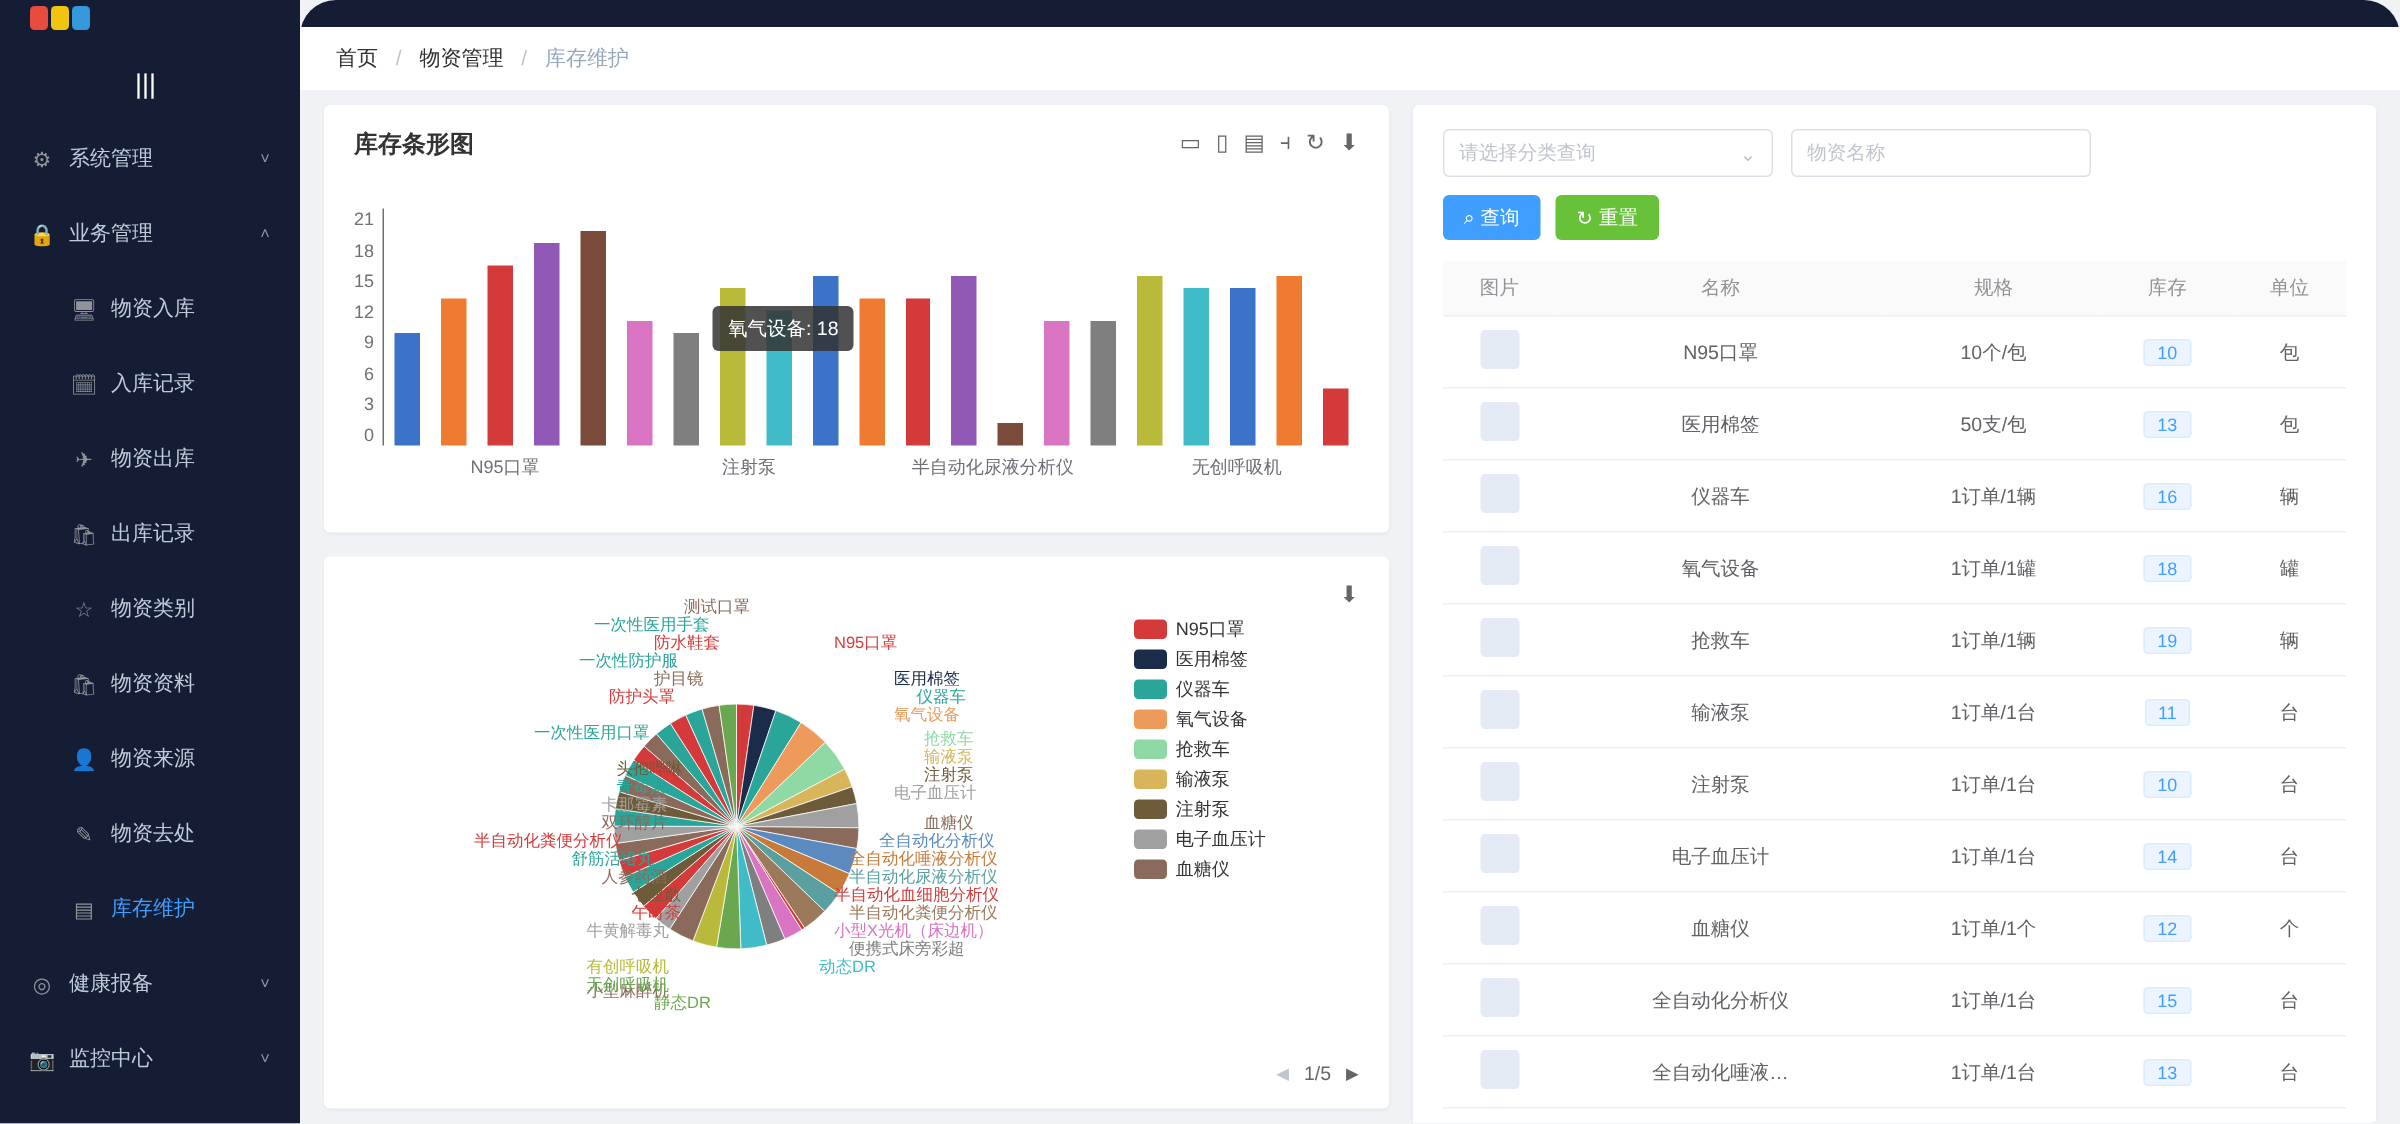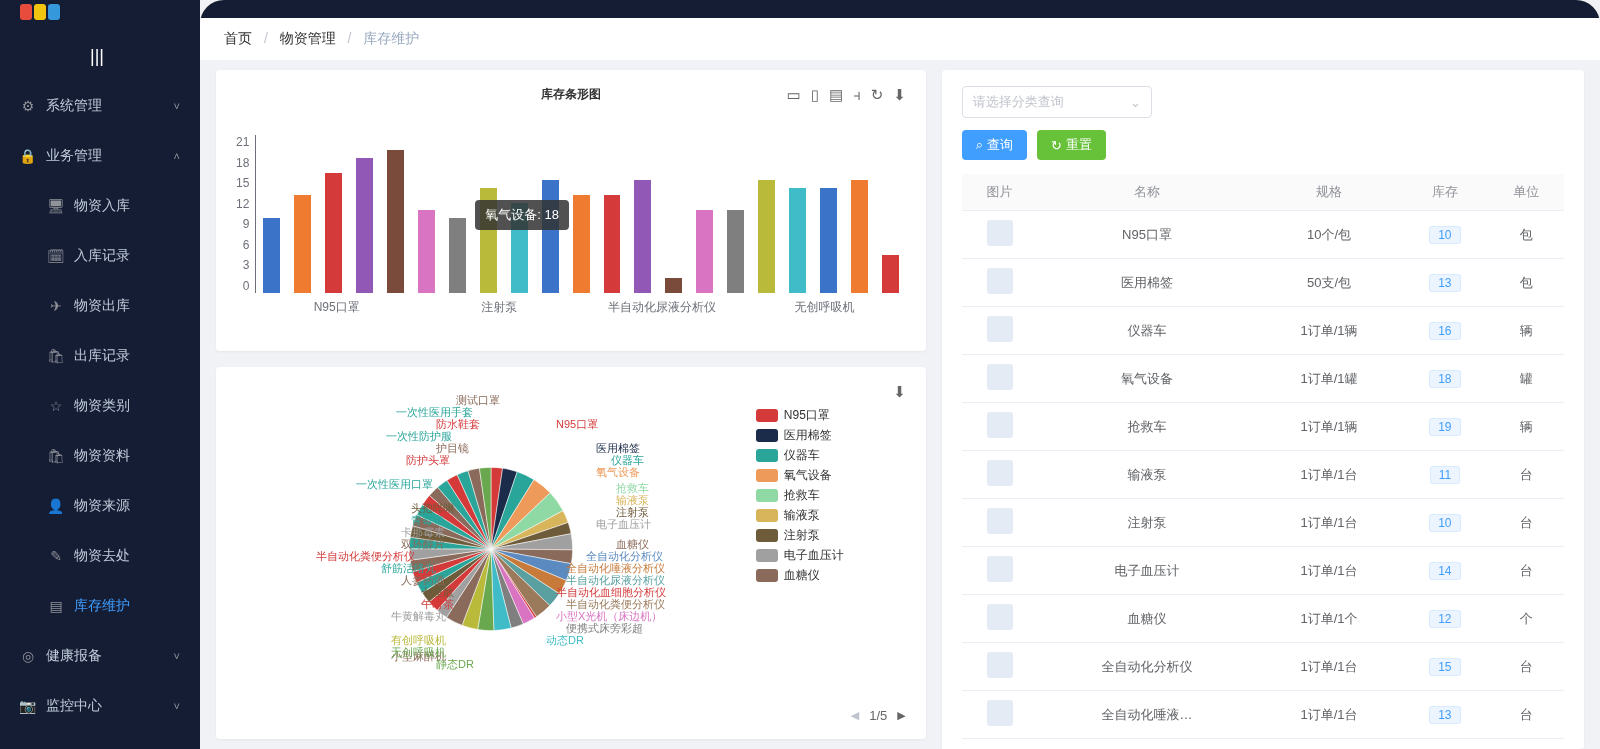--- a/index.html
+++ b/index.html
@@ -22,21 +22,21 @@
 .main { flex: 1; display: flex; flex-direction: column; overflow: hidden; border-radius: 24px; }
 .topbar { height: 18px; background: #151d35; }
 .breadcrumb { padding: 12px 24px; font-size: 14px; color: #303133; background: #fff; }
 .breadcrumb .sep { margin: 0 8px; color: #c0c4cc; }
 .breadcrumb .cur { color: #97a8be; }
 .content { flex: 1; padding: 10px 16px; display: flex; gap: 16px; overflow: hidden; }
 .left-col { flex: 1.05; display: flex; flex-direction: column; gap: 16px; min-width: 0; }
 .right-col { flex: 0.95; display: flex; flex-direction: column; min-width: 0; }
 
 .card { background: #fff; border-radius: 4px; padding: 16px 20px; box-shadow: 0 1px 3px rgba(0,0,0,.05); position: relative; }
-.card-title { font-size: 12px; font-weight: 700; color: #333; text-align: center; }
+.card-title { font-size: 16px; font-weight: 700; color: #333; }
 .card-tools { position: absolute; right: 20px; top: 16px; display: flex; gap: 10px; color: #666; }
 .card-tools span { cursor: pointer; font-size: 15px; }
 
 
 .bar-chart { height: 200px; display: flex; margin-top: 32px; }
 .y-axis { display: flex; flex-direction: column; justify-content: space-between; align-items: flex-end; padding-right: 6px; font-size: 12px; color: #6e7079; height: 158px; }
 .bars-wrap { flex: 1; position: relative; }
 .bars { display: flex; align-items: flex-end; height: 158px; gap: 2.2%; padding: 0 1%; border-left: 1px solid #6e7079; position: relative; }
 .bars .bar { flex: 1; border-radius: 0; }
 .x-axis { display: flex; font-size: 12px; color: #6e7079; margin-top: 6px; }
@@ -52,21 +52,21 @@
 .pie-labels div { position: absolute; white-space: nowrap; }
 .legend { width: 150px; display: flex; flex-direction: column; gap: 3px; font-size: 12px; margin-top: 14px; }
 .legend-item { display: flex; align-items: center; gap: 6px; }
 .legend-item .swatch { width: 22px; height: 13px; border-radius: 3px; }
 .pager-mini { display: flex; align-items: center; gap: 10px; justify-content: flex-end; margin-top: 4px; font-size: 13px; color: #666; }
 .pager-mini .tri { font-size: 11px; cursor: pointer; }
 
 
 .filter-row { display: flex; gap: 12px; margin-bottom: 12px; }
 .select, .input { height: 32px; border: 1px solid #dcdfe6; border-radius: 4px; padding: 0 10px; font-size: 13px; color: #c0c4cc; background: #fff; display: flex; align-items: center; }
-.select { width: 190px; justify-content: space-between; }
+.select { width: 220px; justify-content: space-between; }
 .input { width: 200px; }
 .btn-row { display: flex; gap: 10px; margin-bottom: 14px; }
 .btn { height: 30px; padding: 0 14px; border: none; border-radius: 4px; color: #fff; cursor: pointer; font-size: 13px; display: inline-flex; align-items: center; gap: 4px; }
 .btn-primary { background: #409eff; }
 .btn-success { background: #67c23a; }
 
 
 table { width: 100%; border-collapse: collapse; font-size: 13px; }
 th, td { text-align: center; padding: 9px 4px; border-bottom: 1px solid #ebeef5; }
 th { background: #fafafa; color: #909399; font-weight: 500; }
@@ -355,20 +355,21 @@
         </div>
       </div>
 
       <div class="right-col">
         <div class="card" style="flex:1;display:flex;flex-direction:column">
           <div class="filter-row">
             <div class="select">
               <span>请选择分类查询</span>
               <span style="color:#c0c4cc">⌄</span>
             </div>
+            <div class="input">物资名称</div>
           </div>
           <div class="btn-row">
             <button class="btn btn-primary">
                 <span>⌕</span>
                 <span>查询</span>
               </button>
             <button class="btn btn-success">
                 <span>↻</span>
                 <span>重置</span>
               </button>

